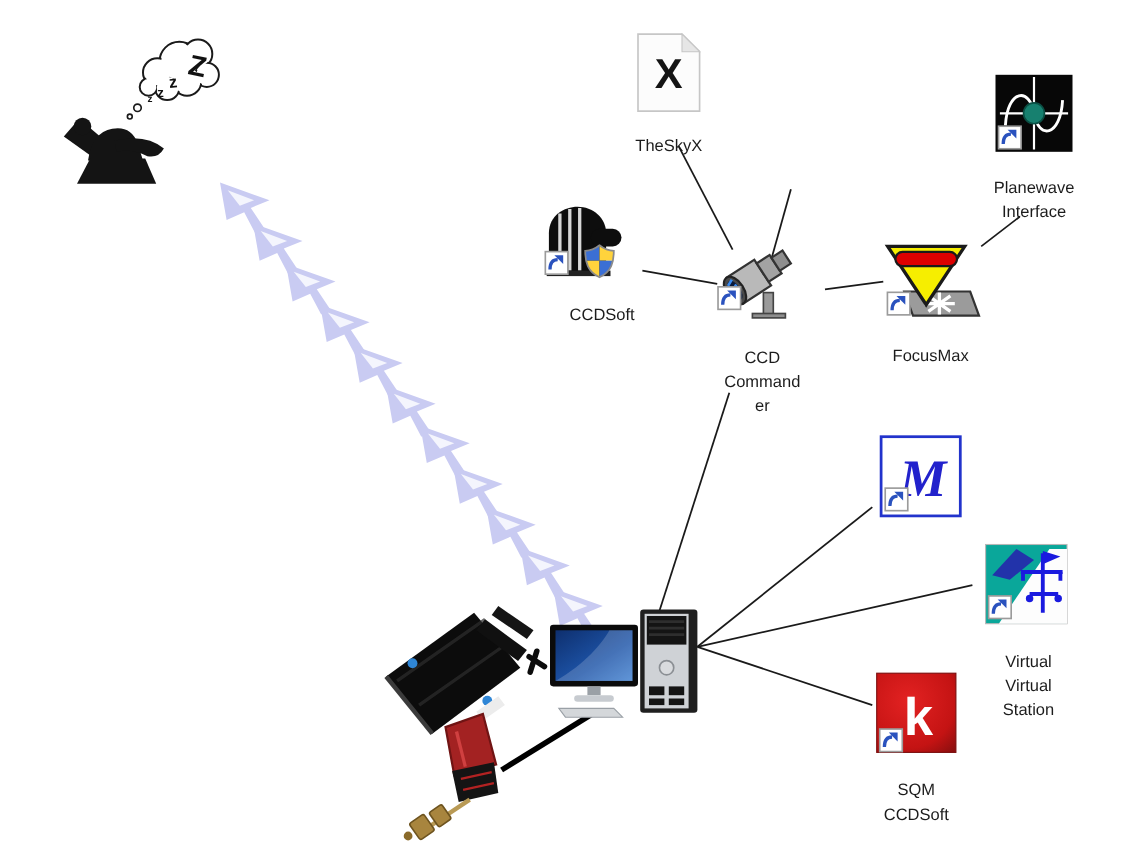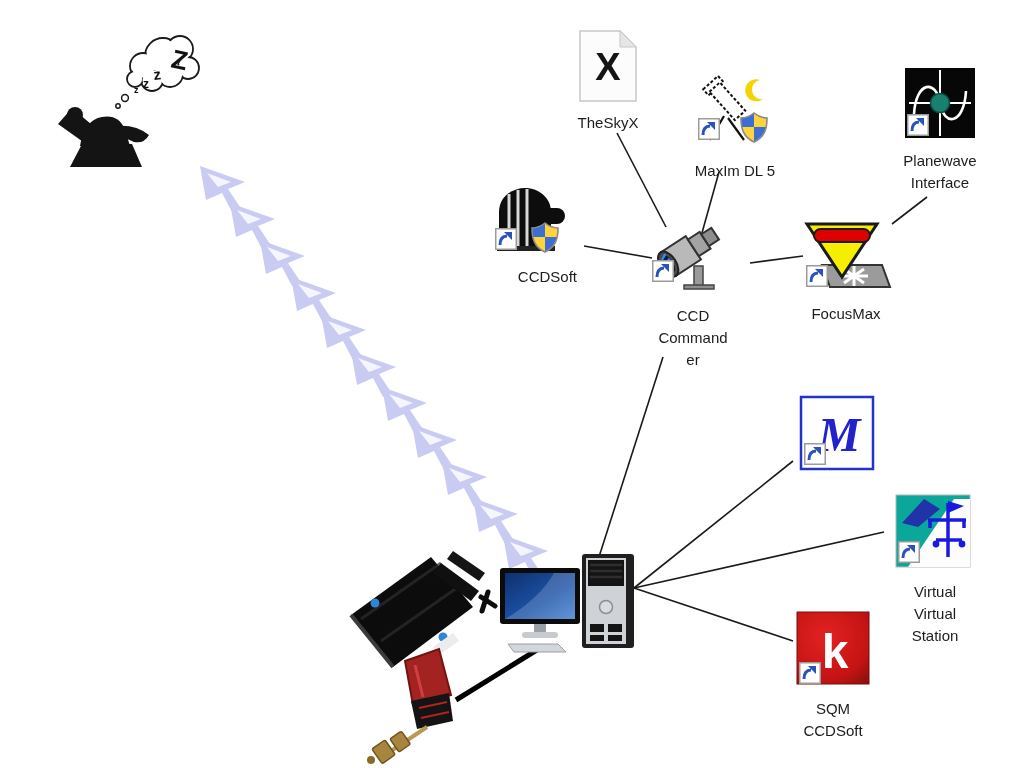--- a/index.html
+++ b/index.html
@@ -2,21 +2,21 @@
 <html><head>
 <meta charset="utf-8">
 <style>
   html,body{margin:0;padding:0;}
   body{width:1024px;height:768px;background:#ffffff;overflow:hidden;position:relative;
        font-family:"Liberation Sans",sans-serif;}
   #stage{position:absolute;left:0;top:0;width:1024px;height:768px;background:#ffffff;}
   #wires{position:absolute;left:0;top:0;z-index:1;}
   .node{position:absolute;z-index:2;text-align:center;}
   .node .art{display:block;margin:0 auto;}
-  .label{font-size:15px;color:#1c1c1c;line-height:22px;margin-top:10px;}
+  .label{font-size:15px;color:#1c1c1c;line-height:22px;margin-top:20px;}
   .clipart{position:absolute;z-index:2;}
   svg{overflow:visible;}
 </style>
 </head>
 <body>
 
 <div id="stage">
 
   
   <svg width="0" height="0">
@@ -120,33 +120,20 @@
   <div class="node" style="left:558px;top:30px;width:100px;">
     <svg class="art" width="58" height="72" viewBox="0 0 58 72">
       <polygon points="1,1 41,1 57,17 57,71 1,71" fill="#fcfcfc" stroke="#c6c6c6" stroke-width="1.5"></polygon>
       <polygon points="41,1 41,17 57,17" fill="#e6e6e6" stroke="#c6c6c6" stroke-width="1"></polygon>
       <text x="29" y="50" text-anchor="middle" font-size="38" font-weight="bold" font-family="Liberation Sans, sans-serif" fill="#141414">X</text>
     </svg>
     <div class="label">TheSkyX</div>
   </div>
 
   
-  <div class="node" style="left:675px;top:76px;width:120px;">
-    <svg class="art" width="82" height="74" viewBox="0 0 82 74">
-      <g transform="rotate(-42 34 26)">
-        <rect x="24" y="0" width="20" height="8" fill="#ffffff" stroke="#111111" stroke-width="2" stroke-dasharray="3,2"></rect>
-        <rect x="27" y="6" width="14" height="38" fill="#ffffff" stroke="#111111" stroke-width="2" stroke-dasharray="3,2"></rect>
-      </g>
-      <path d="M30,40 L16,64 M34,42 L50,64" stroke="#111111" stroke-width="2.2" fill="none"></path>
-      <path d="M66,4 a11,11 0 1 0 3,19 a8,8 0 1 1 -3,-19" fill="#f5d300"></path>
-      <use href="#uacShield" x="46" y="36"></use>
-      <use href="#shortcutArrow" x="4" y="42"></use>
-    </svg>
-    <div class="label">MaxIm DL 5</div>
-  </div>
 
   
   <div class="node" style="left:882px;top:68px;width:116px;">
     <svg class="art" width="70" height="72" viewBox="0 0 70 72">
       <rect x="0" y="0" width="70" height="70" fill="#070707"></rect>
       <path d="M35,2 L35,68 M4,35 L66,35" stroke="#ffffff" stroke-width="2"></path>
       <path d="M9,46 C11,13 31,11 35,35 C39,59 59,57 61,23" stroke="#ffffff" stroke-width="2.6" fill="none"></path>
       <circle cx="35" cy="35" r="9.5" fill="#17806f" stroke="#0b4f44" stroke-width="1.5"></circle>
       <use href="#shortcutArrow" x="2" y="46"></use>
     </svg>

